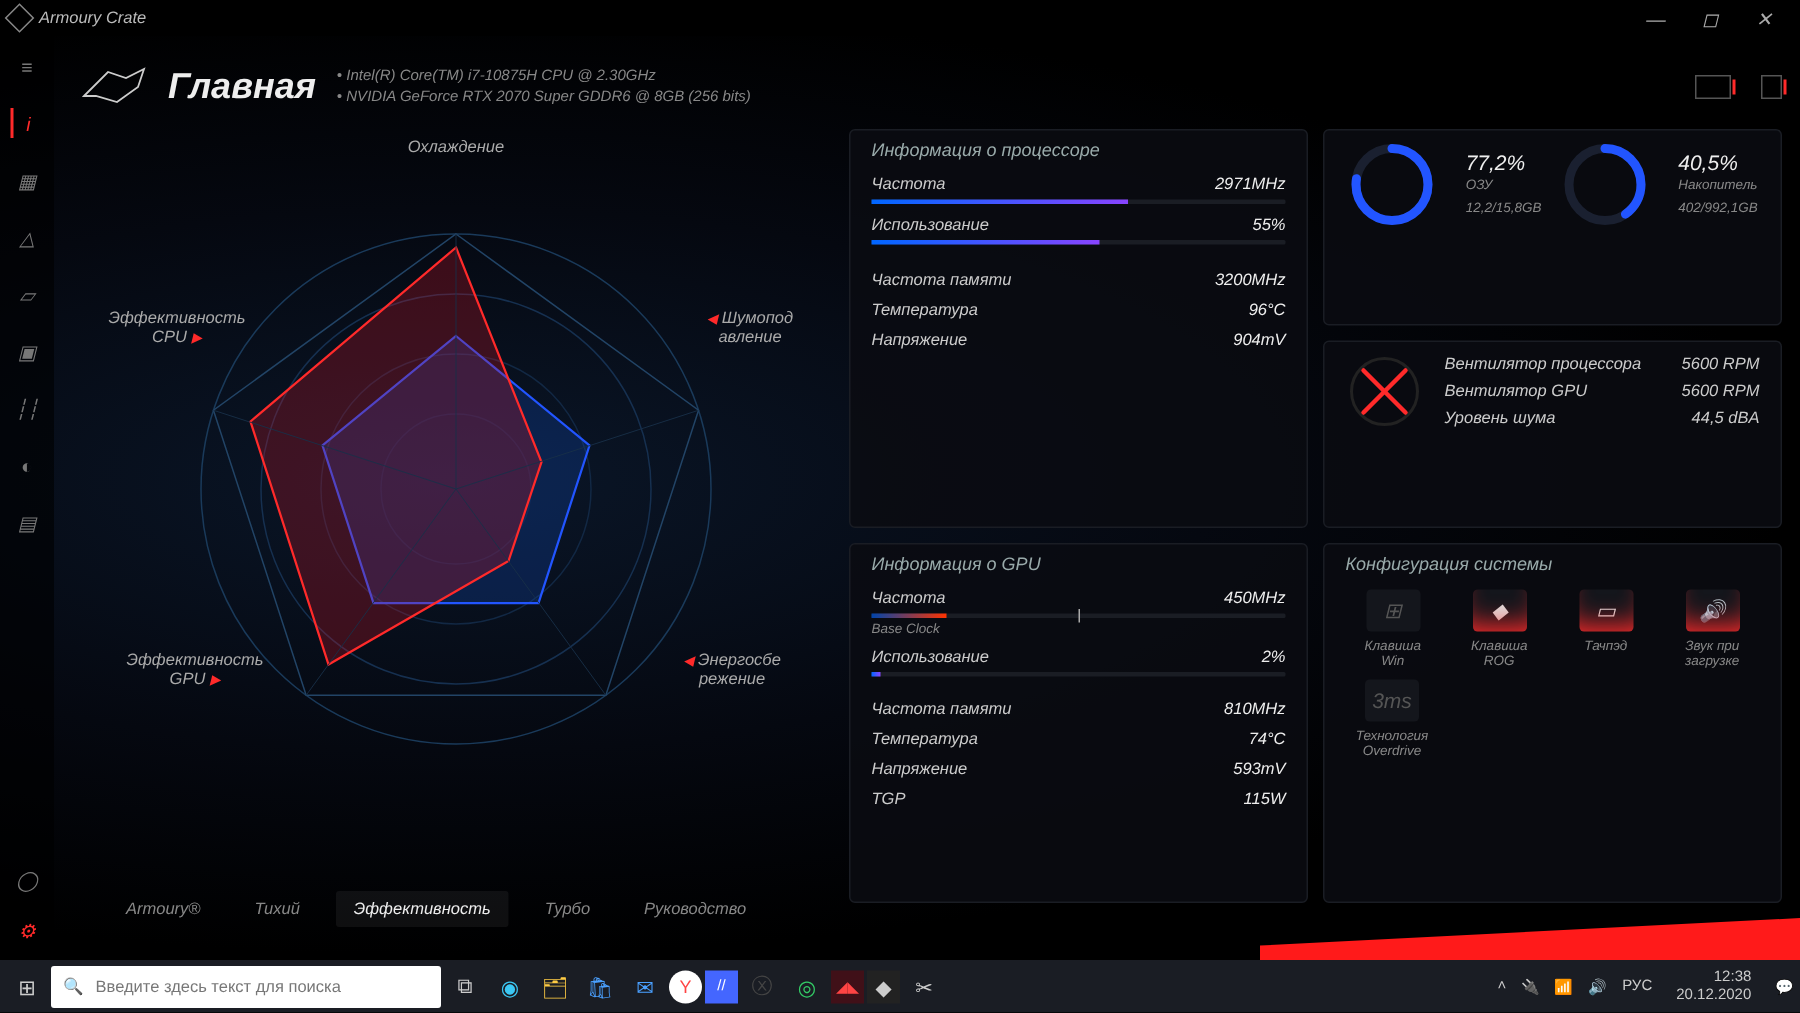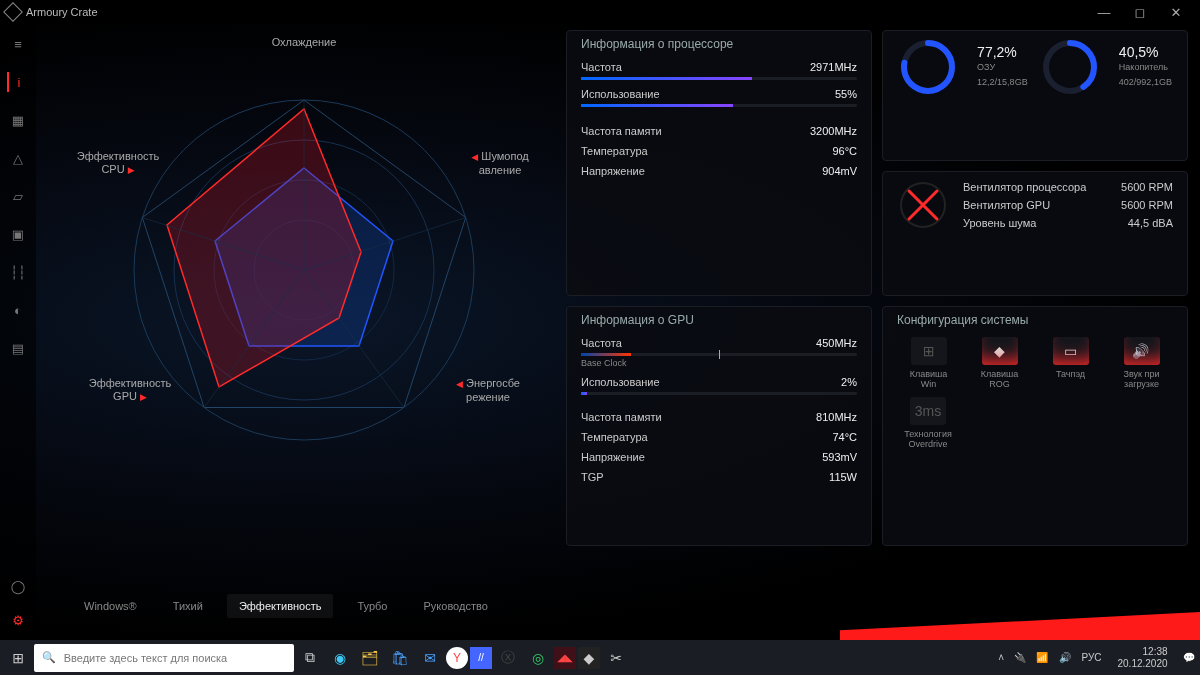--- a/index.html
+++ b/index.html
@@ -1,17 +1,17 @@
 <!DOCTYPE html>
 <html><head>
 <meta charset="utf-8">
 <style>
 * { margin: 0; padding: 0; box-sizing: border-box; font-family: "Segoe UI", Arial, sans-serif; }
 html, body { width: 1200px; height: 675px; overflow: hidden; background: #000; color: #ccc; }
-.app { width: 1200px; height: 640px; background: radial-gradient(ellipse at 25% 50%, #0a1628 0%, #050810 40%, #000 70%); position: relative; }
+.app { width: 1200px; height: 640px; background: radial-gradient(ellipse at 25% 50%, #0a1628 0%, #050810 40%, #000 70%); position: relative; font-style: italic; }
 .titlebar { height: 24px; display: flex; align-items: center; padding: 0 6px; background: #000; font-size: 11px; color: #bbb; }
 .titlebar .cube { width: 14px; height: 14px; margin-right: 6px; border: 1px solid #888; transform: rotate(45deg); }
 .titlebar .spacer { flex: 1; }
 .titlebar .winbtn { width: 36px; text-align: center; font-size: 13px; color: #aaa; cursor: pointer; }
 .body { display: flex; height: 616px; }
 .sidebar { width: 36px; background: rgba(0,0,0,0.6); display: flex; flex-direction: column; align-items: center; padding-top: 10px; gap: 18px; }
 .sidebar .sb { width: 20px; height: 20px; display: flex; align-items: center; justify-content: center; font-size: 13px; color: #777; cursor: pointer; }
 .sidebar .sb.active { color: #ff2a2a; border-left: 2px solid #ff2a2a; margin-left: -2px; padding-left: 2px; }
 .sidebar .bottom { margin-top: auto; margin-bottom: 10px; display:flex; flex-direction:column; gap:14px; align-items:center;}
 .main { flex: 1; padding: 6px 12px 0 18px; position: relative; }
@@ -104,20 +104,34 @@
       <div class="sb">┆┆</div>
       <div class="sb">◐</div>
       <div class="sb">▤</div>
       <div class="bottom">
         <div class="sb">◯</div>
         <div class="sb" style="color:#ff2a2a;">⚙</div>
       </div>
     </div>
 
     <div class="main">
+      <div class="header">
+        <svg class="rog-logo" viewBox="0 0 44 28">
+            <path d="M2 20 L18 4 L30 8 L42 2 L38 14 L24 24 L10 20 Z" fill="none" stroke="#ccc" stroke-width="1.2"></path>
+          </svg>
+        <div class="pagetitle">Главная</div>
+        <div class="specs">
+          • <span>Intel(R) Core(TM) i7-10875H CPU @ 2.30GHz</span><br>
+          • <span>NVIDIA GeForce RTX 2070 Super GDDR6 @ 8GB (256 bits)</span>
+        </div>
+        <div class="right-icons">
+          <div class="hdr-icon red"></div>
+          <div class="hdr-icon red" style="width:14px;"></div>
+        </div>
+      </div>
 
       <div class="content">
         <div class="left">
           <div class="radar-wrap">
             <svg width="460" height="460" viewBox="0 0 460 460">
               <g transform="translate(230,240)">
                 <circle r="170" fill="none" stroke="#1a3a5a" stroke-width="1"></circle>
                 <circle r="130" fill="none" stroke="#163050" stroke-width="1"></circle>
                 <circle r="90" fill="none" stroke="#122844" stroke-width="1"></circle>
                 <circle r="50" fill="none" stroke="#0e2038" stroke-width="1"></circle>
@@ -300,21 +314,21 @@
                   <div class="cfg-icon ">3ms</div>
                   <div style="white-space:pre-line;">Технология
 Overdrive</div>
                 </div>
               </div>
           </div>
         </div>
       </div>
 
       <div class="modes" id="modes-bar">
-          <div class="mode">Windows®</div>
+          <div class="mode">Armoury®</div>
           <div class="mode">Тихий</div>
           <div class="mode active">Эффективность</div>
           <div class="mode">Турбо</div>
           <div class="mode">Руководство</div>
         </div>
       <div class="pager">
         <div class="dot fill"></div>
           <div class="dot"></div>
           <div class="dot"></div>
       </div>

